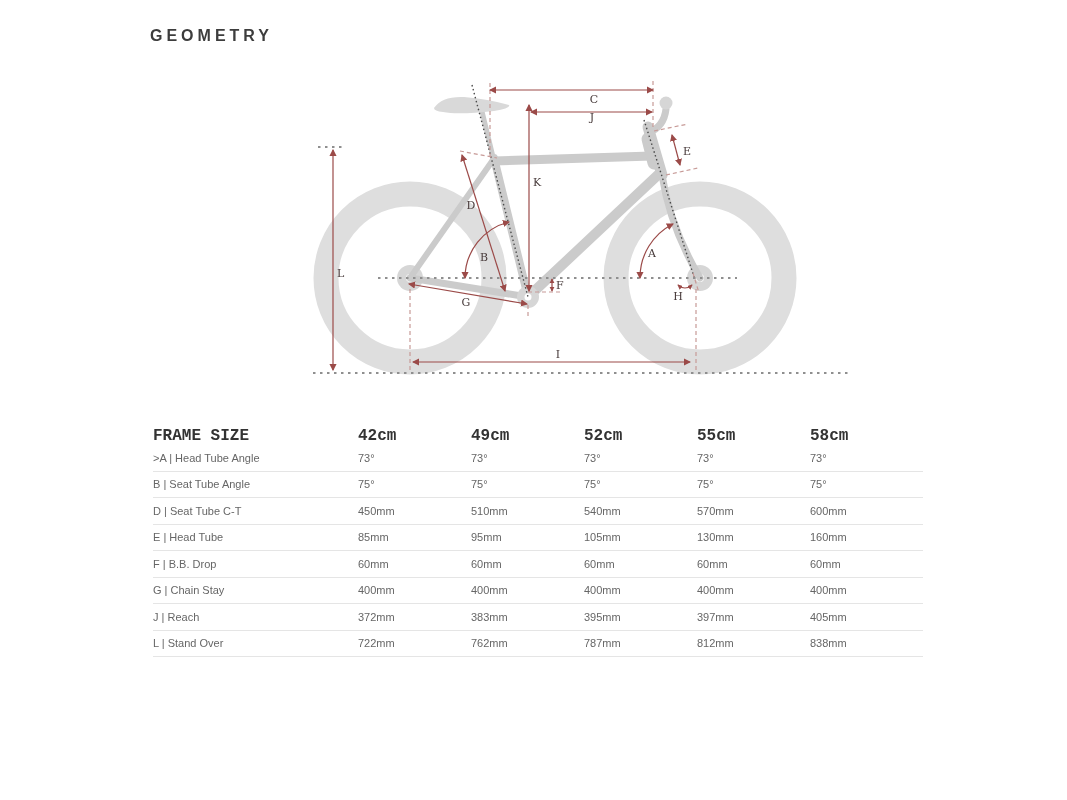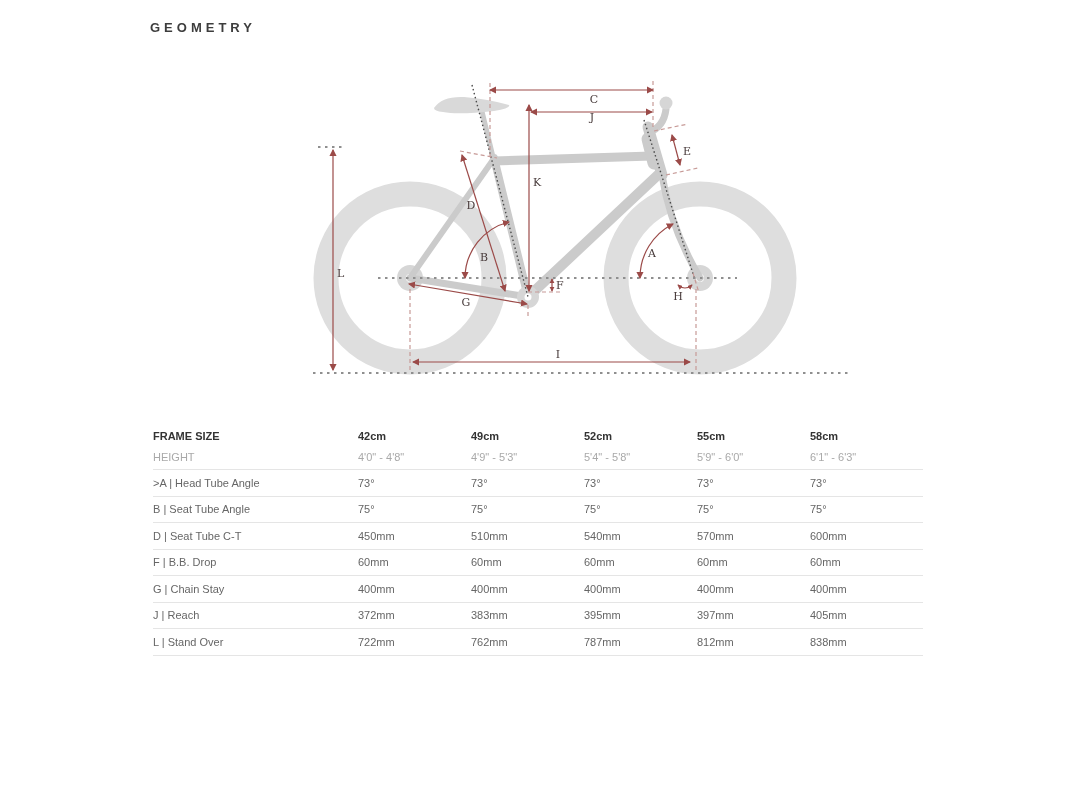--- a/index.html
+++ b/index.html
@@ -1,30 +1,30 @@
 <!DOCTYPE html>
 <html><head>
 <meta charset="utf-8">
 <style>
   html,body{margin:0;padding:0;background:#ffffff;}
   body{width:1067px;height:800px;position:relative;font-family:"Liberation Sans",sans-serif;}
   .page-title{
-    position:absolute;left:150px;top:20px;
-    font-size:13px;font-weight:bold;letter-spacing:4px;color:#3d3d3d;
+    position:absolute;left:150px;top:27px;
+    font-size:16px;font-weight:bold;letter-spacing:4px;color:#3d3d3d;
   }
   .diagram{position:absolute;left:300px;top:75px;}
   .geo-table{
     position:absolute;left:153px;top:426px;width:770px;
     border-collapse:collapse;table-layout:fixed;
   }
   .geo-table th,.geo-table td{
     text-align:left;padding:0;font-size:11px;font-weight:normal;
     color:#666666;height:25.5px;vertical-align:middle;white-space:nowrap;
   }
-  .geo-table thead th{font-weight:bold;color:#333333;font-size:11px;height:19px;}
+  .geo-table thead th{font-weight:bold;color:#333333;font-size:16px;height:19px;font-family:Liberation Mono, monospace;}
   .geo-table tr.height-row td{color:#a9a9a9;height:24px;border-bottom:1px solid #e5e5e5;}
   .geo-table tr.data-row td{border-bottom:1px solid #e5e5e5;}
 </style>
 </head>
 <body>
 
 <div class="page-title">GEOMETRY</div>
 
 <svg class="diagram" width="560" height="320" viewBox="0 0 560 320" xmlns="http://www.w3.org/2000/svg">
   <defs>
@@ -129,28 +129,20 @@
     <tr>
       <th>FRAME SIZE</th>
       <th>42cm</th>
       <th>49cm</th>
       <th>52cm</th>
       <th>55cm</th>
       <th>58cm</th>
     </tr>
   </thead>
   <tbody>
-    <tr class="height-row">
-      <td>HEIGHT</td>
-      <td>4'0" - 4'8"</td>
-      <td>4'9" - 5'3"</td>
-      <td>5'4" - 5'8"</td>
-      <td>5'9" - 6'0"</td>
-      <td>6'1" - 6'3"</td>
-    </tr>
     <tr class="data-row">
       <td>&gt;A | Head Tube Angle</td>
       <td>73°</td>
       <td>73°</td>
       <td>73°</td>
       <td>73°</td>
       <td>73°</td>
     </tr>
     <tr class="data-row">
       <td>B | Seat Tube Angle</td>
@@ -162,20 +154,28 @@
     </tr>
     <tr class="data-row">
       <td>D | Seat Tube C-T</td>
       <td>450mm</td>
       <td>510mm</td>
       <td>540mm</td>
       <td>570mm</td>
       <td>600mm</td>
     </tr>
     <tr class="data-row">
+      <td>E | Head Tube</td>
+      <td>85mm</td>
+      <td>95mm</td>
+      <td>105mm</td>
+      <td>130mm</td>
+      <td>160mm</td>
+    </tr>
+    <tr class="data-row">
       <td>F | B.B. Drop</td>
       <td>60mm</td>
       <td>60mm</td>
       <td>60mm</td>
       <td>60mm</td>
       <td>60mm</td>
     </tr>
     <tr class="data-row">
       <td>G | Chain Stay</td>
       <td>400mm</td>

